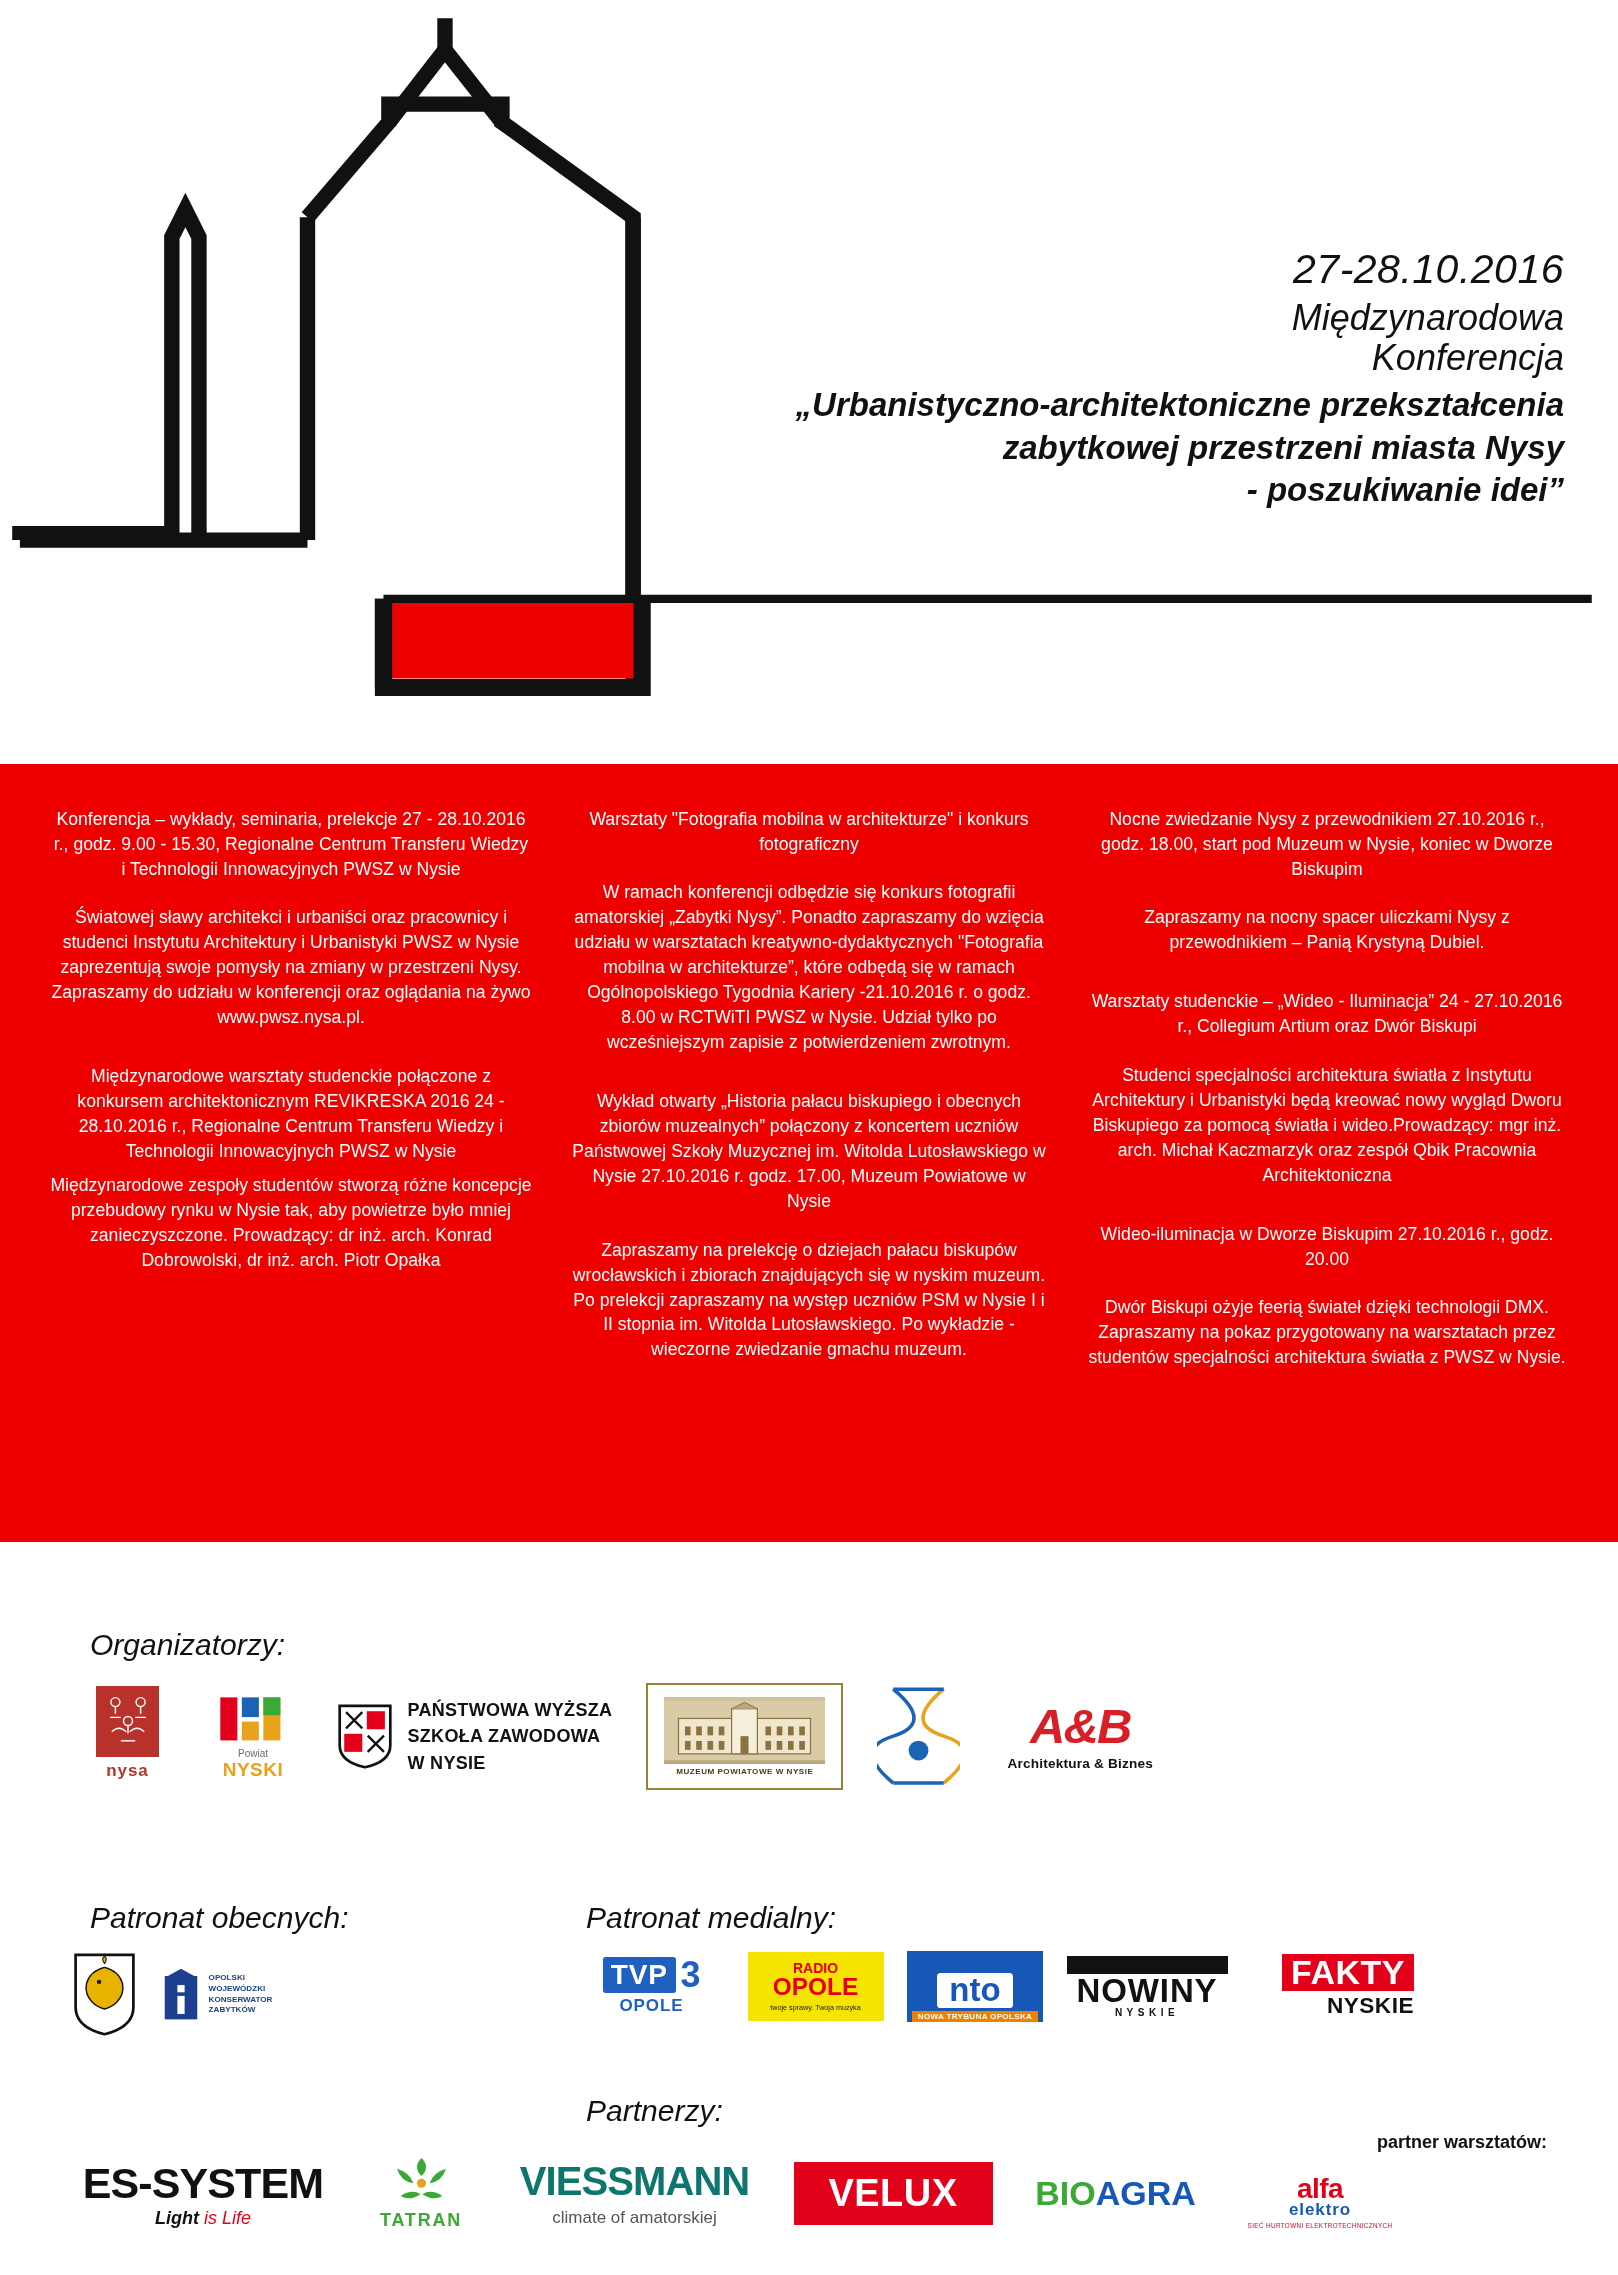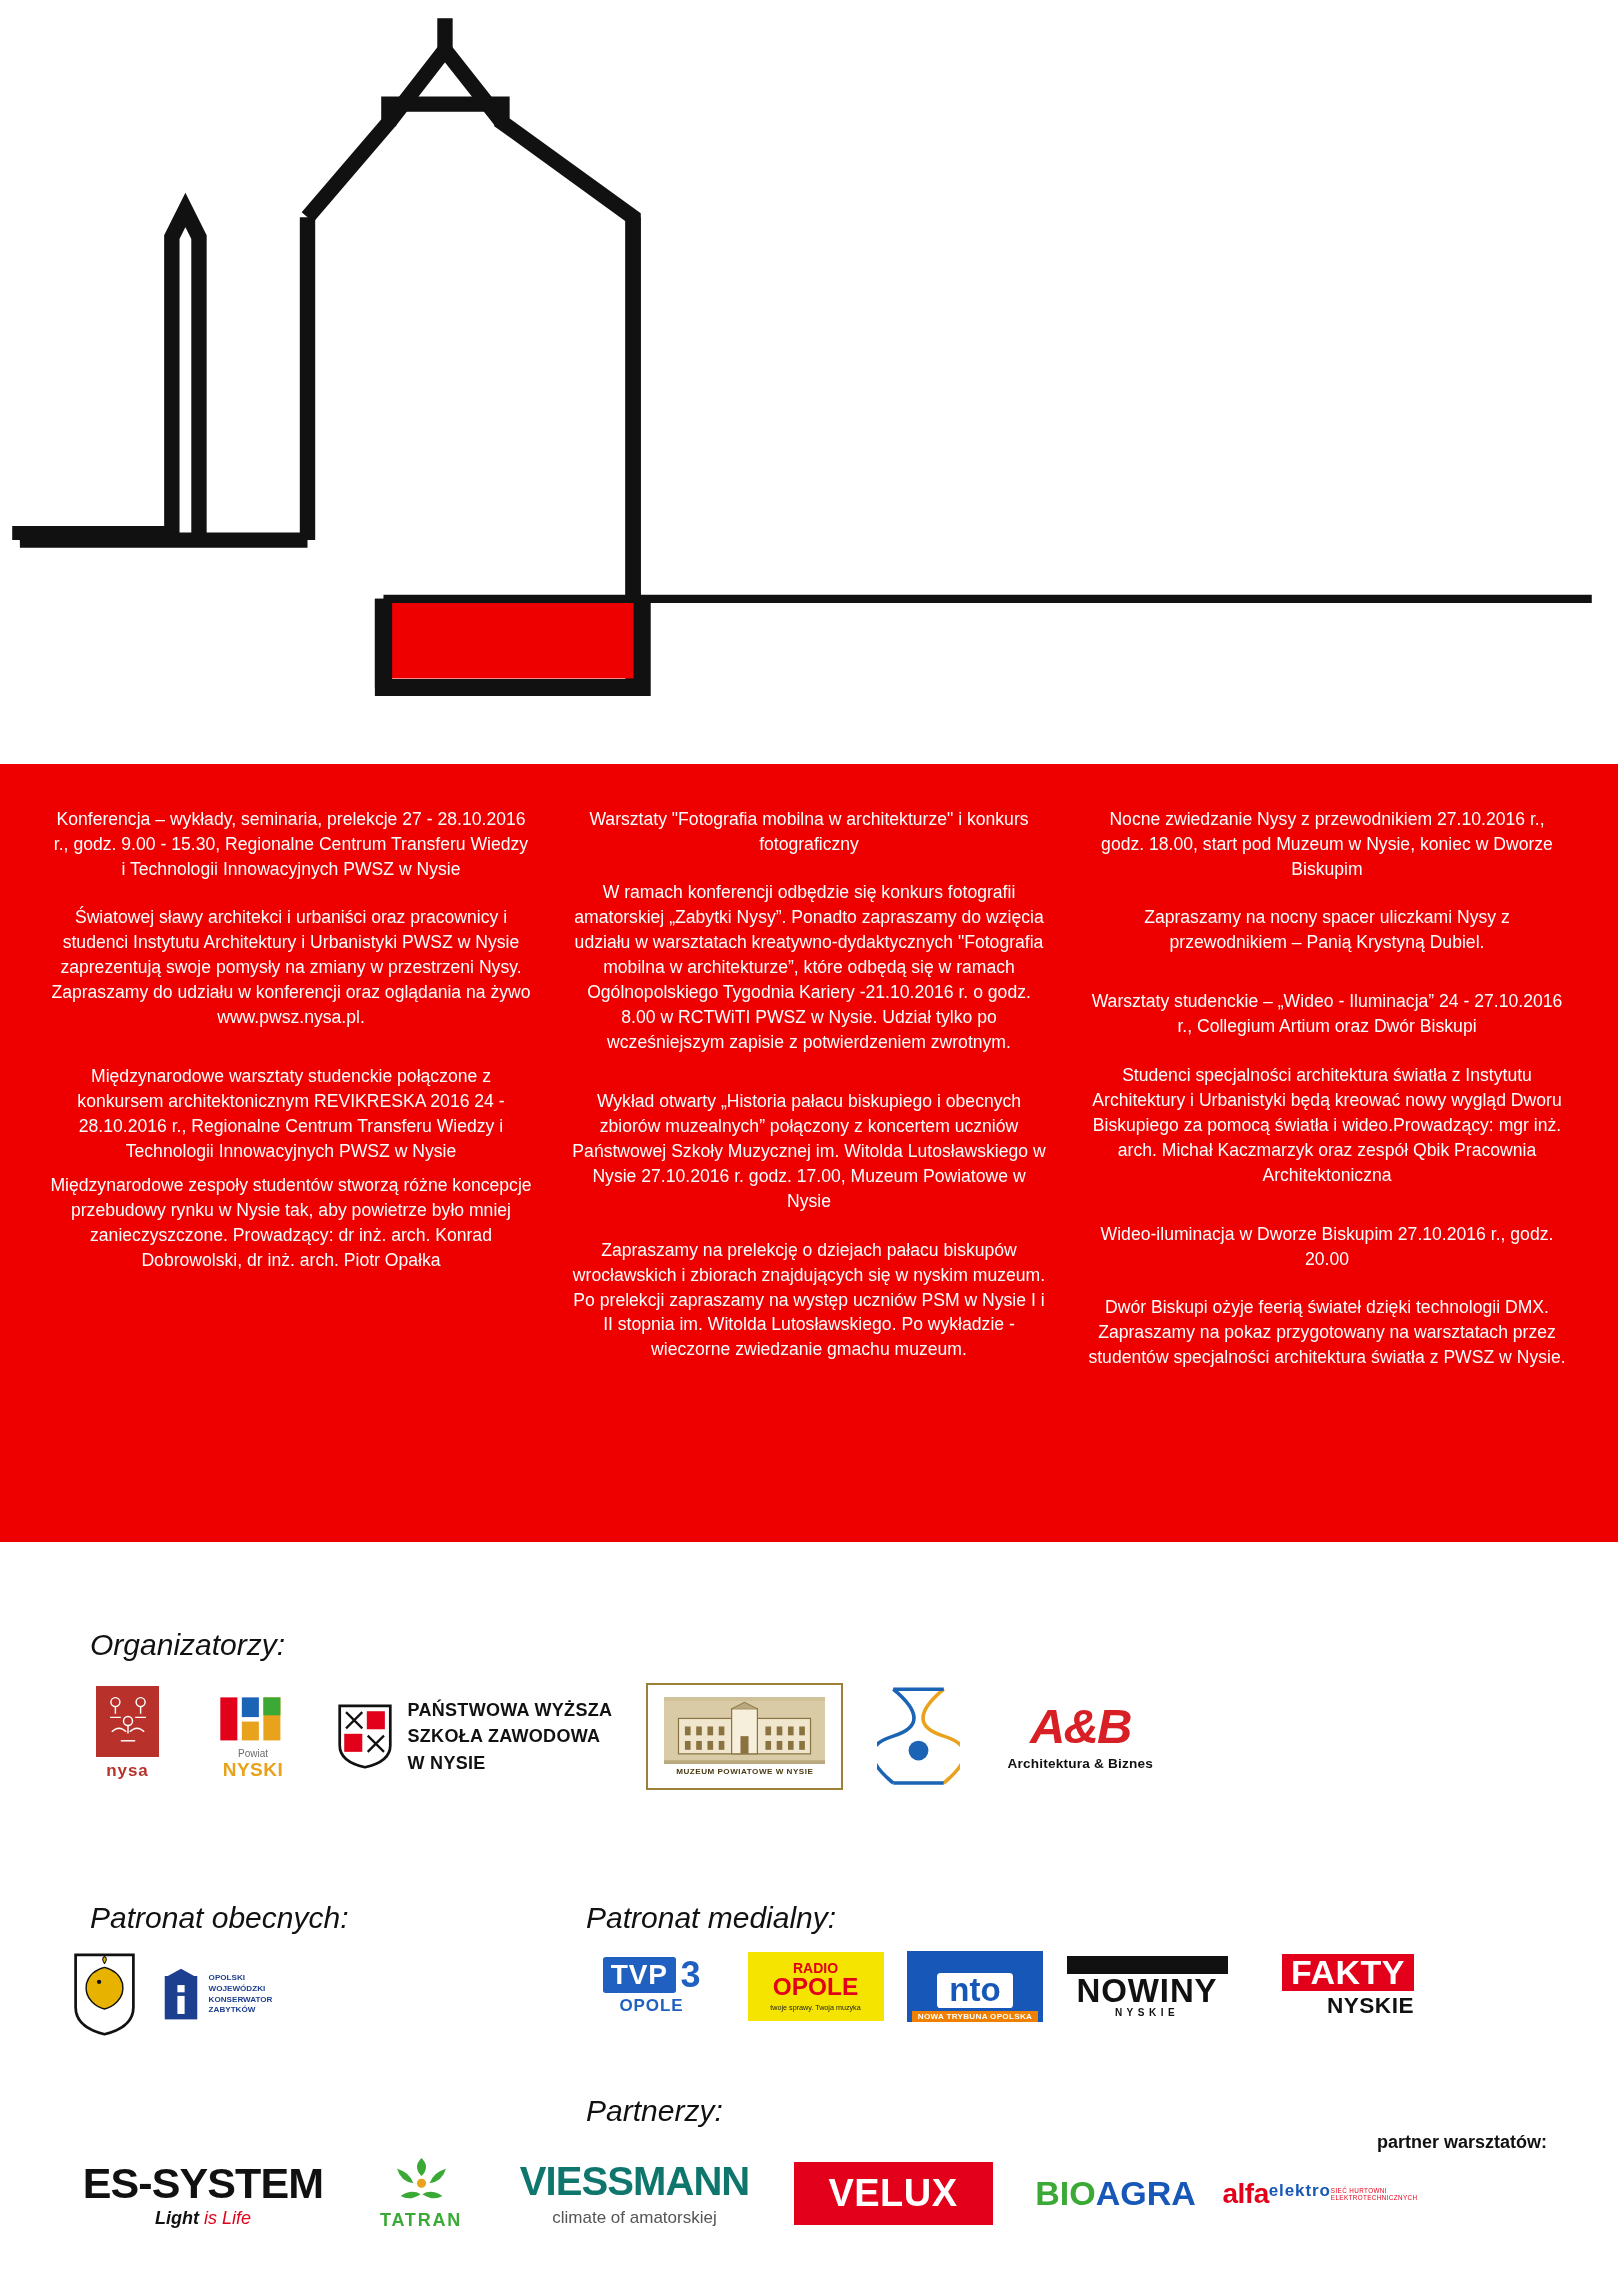--- a/index.html
+++ b/index.html
@@ -257,21 +257,21 @@
   .vi-word { font-size:40px; font-weight:700; color:#0f766e; letter-spacing:-0.9px; }
   .vi-sub { font-size:17px; color:#555; margin-top:3.6px;}
 
   .logo-velux { width: 199px; height: 63px; background:#e2001a; display:flex;align-items:center;justify-content:center;}
   .velux-word { color:#fff; font-size:38px; font-weight:700; letter-spacing:0.5px;}
 
   .logo-bioagra { width: 199px; height: 63px; display:flex;align-items:center;justify-content:center;}
   .bio-1 { color:#3aa935; font-size:34px; font-weight:700;}
   .bio-2 { color:#1657b8; font-size:34px; font-weight:700;}
 
-  .logo-alfa { width: 163px; height: 71px; display:flex;align-items:center;justify-content:center;}
+  .logo-alfa { width: 163px; height: 71px; display:flex;flex-direction:column;align-items:center;justify-content:flex-end;}
   .alfa-word { color:#e2001a; font-size:28px; font-weight:700; letter-spacing:-0.5px;}
   .alfa-sub1 { color:#1657b8; font-size:17px; font-weight:700; margin-top:-4.5px; letter-spacing:0.9px;}
   .alfa-sub2 { font-size:6.3px; color:#e2001a; letter-spacing:0.4px; margin-top:1.8px;}
 </style>
 </head>
 <body>
 
 <div class="hero">
   <svg class="hero-svg" viewBox="0 0 1789 840">
 
@@ -287,20 +287,32 @@
 
     <rect x="424" y="662" width="280" height="88" fill="#ee0000"></rect>
     <path d="M424,662 L424,760 L710,760 L710,662" fill="none" stroke="#111" stroke-width="19"></path>
     <path d="M424,662 L424,760" fill="none" stroke="#111" stroke-width="19"></path>
 
     <path d="M424,662 L1760,662" fill="none" stroke="#111" stroke-width="9"></path>
 
     <path d="M700,240 L700,662" fill="none" stroke="#111" stroke-width="17"></path>
   </svg>
 
+  <div class="hero-text">
+    <div class="hero-date">27-28.10.2016</div>
+    <div class="hero-conf">
+      <div>Międzynarodowa</div>
+      <div>Konferencja</div>
+    </div>
+    <div class="hero-title">
+      <div>„Urbanistyczno-architektoniczne przekształcenia</div>
+      <div>zabytkowej przestrzeni miasta Nysy</div>
+      <div>- poszukiwanie idei”</div>
+    </div>
+  </div>
 </div>
 
 <div class="red-panel">
   <div class="columns">
     <div class="col">
       <p class="hdr">Konferencja – wykłady, seminaria, prelekcje 27 - 28.10.2016 r., godz. 9.00 - 15.30, Regionalne Centrum Transferu Wiedzy i Technologii Innowacyjnych PWSZ w Nysie</p>
       <p class="gap-big">Światowej sławy architekci i urbaniści oraz pracownicy i studenci Instytutu Architektury i Urbanistyki PWSZ w Nysie zaprezentują swoje pomysły na zmiany w przestrzeni Nysy. Zapraszamy do udziału w konferencji oraz oglądania na żywo www.pwsz.nysa.pl.</p>
       <p class="hdr tight">Międzynarodowe warsztaty studenckie połączone z konkursem architektonicznym REVIKRESKA 2016 24 - 28.10.2016 r., Regionalne Centrum Transferu Wiedzy i Technologii Innowacyjnych PWSZ w Nysie</p>
       <p>Międzynarodowe zespoły studentów stworzą różne koncepcje przebudowy rynku w Nysie tak, aby powietrze było mniej zanieczyszczone. Prowadzący:  dr inż.  arch.  Konrad Dobrowolski, dr inż. arch. Piotr Opałka</p>
     </div>

